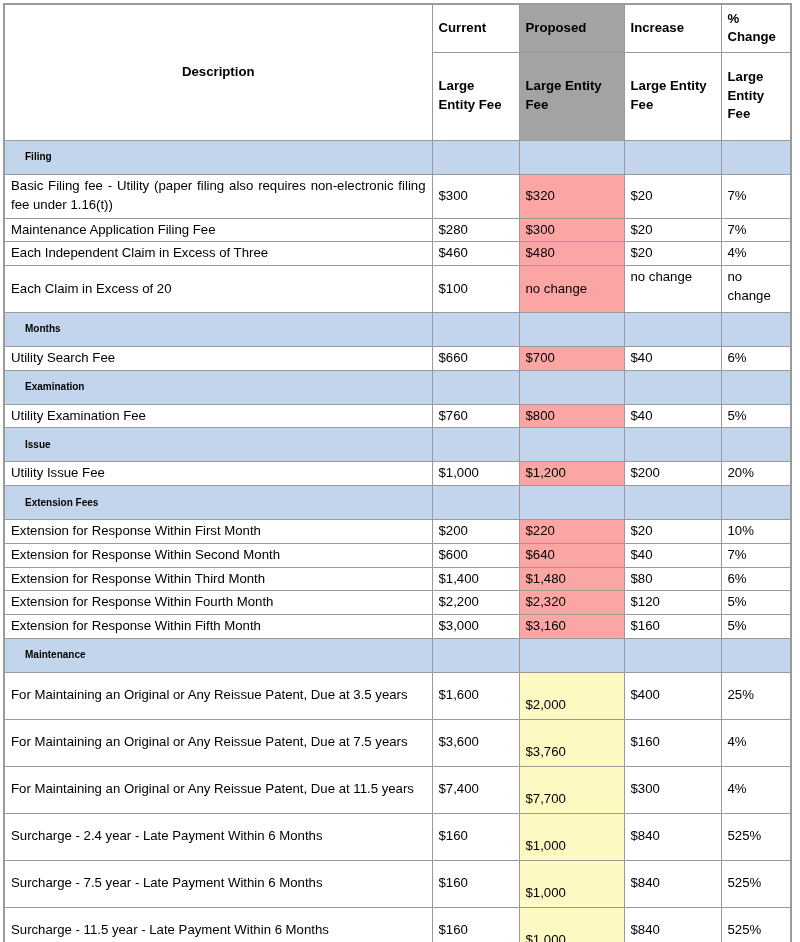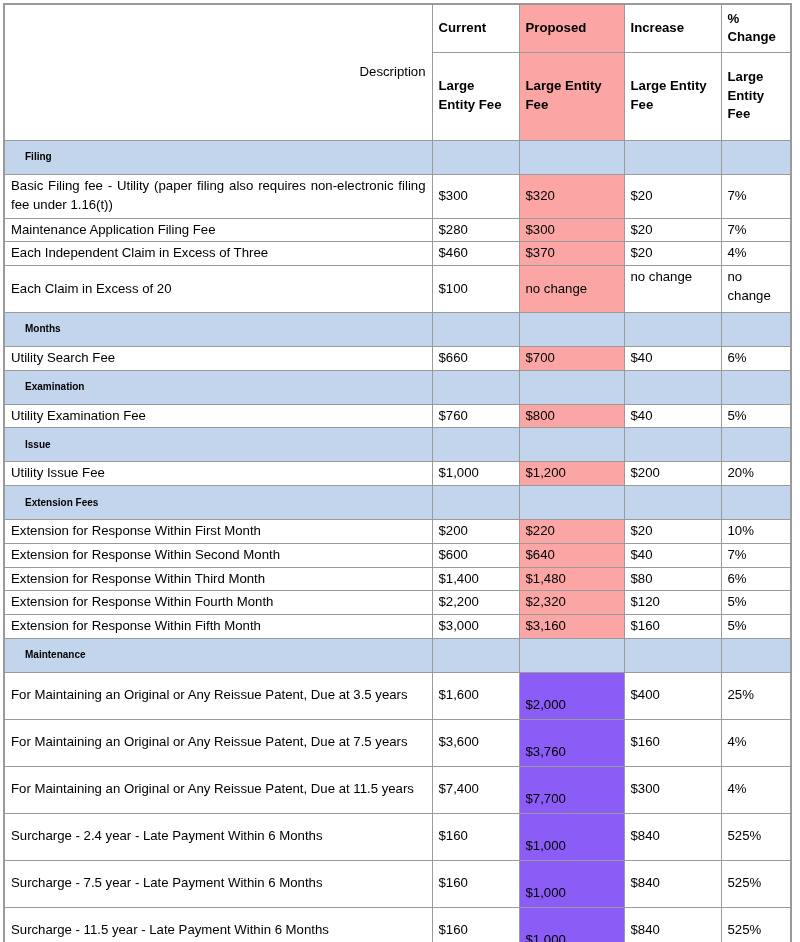--- a/index.html
+++ b/index.html
@@ -46,44 +46,44 @@
 
   
   col.c-desc     { width: 428px; }
   col.c-current  { width: 87px; }
   col.c-proposed { width: 105px; }
   col.c-increase { width: 97px; }
   col.c-change   { width: 70px; }
 
   
   .hdr-desc {
-    font-weight: normal;
+    font-weight: bold;
     font-size: 13.6px;
-    text-align: right;
+    text-align: center;
     vertical-align: middle;
     padding-left: 10px;
     margin-top: 44px;
   }
   .hdr-top {
     font-weight: bold;
     font-size: 13.6px;
     text-align: left;
     vertical-align: middle;
     height: 48px;
     padding-left: 9px;
   }
   .hdr-sub {
     font-weight: bold;
     font-size: 13.6px;
     text-align: left;
     vertical-align: middle;
     height: 88px;
     padding-left: 9px;
   }
-  .hdr-top.prop, .hdr-sub.prop { background: #fca5a5; }
+  .hdr-top.prop, .hdr-sub.prop { background: #a3a3a3; }
 
   
   tr.section-row > td {
     background: #c3d5ec;
     font-weight: bold;
     font-size: 10px;
     height: 34px;
     padding: 0 0 0 0;
   }
   tr.section-row > td.sec-label {
@@ -100,21 +100,21 @@
     font-size: 13.2px;
   }
   td.num {
     text-align: left;
     padding-left: 9px;
     vertical-align: middle;
     font-size: 13.2px;
   }
   td.num.prop { background: #fca5a5; }
   td.num.prop-bottom {
-    background: #8b5cf6;
+    background: #fef9c3;
     vertical-align: bottom;
     padding-bottom: 4px;
   }
   td.num.top { vertical-align: top; padding-top: 2px; }
 
   tr.h-1line > td { height: 23px; }
   tr.h-2line > td { height: 44px; }
   tr.h-tall  > td { height: 47px; }
 
   
@@ -178,21 +178,21 @@
         <td class="desc">Maintenance Application Filing Fee</td>
         <td class="num">$280</td>
         <td class="num prop">$300</td>
         <td class="num">$20</td>
         <td class="num">7%</td>
       </tr>
 
       <tr class="h-1line">
         <td class="desc">Each Independent Claim in Excess of Three</td>
         <td class="num">$460</td>
-        <td class="num prop">$370</td>
+        <td class="num prop">$480</td>
         <td class="num">$20</td>
         <td class="num">4%</td>
       </tr>
 
       <tr class="h-tall">
         <td class="desc">Each Claim in Excess of 20</td>
         <td class="num">$100</td>
         <td class="num prop">no change</td>
         <td class="num top">no change</td>
         <td class="num top">no change</td>

